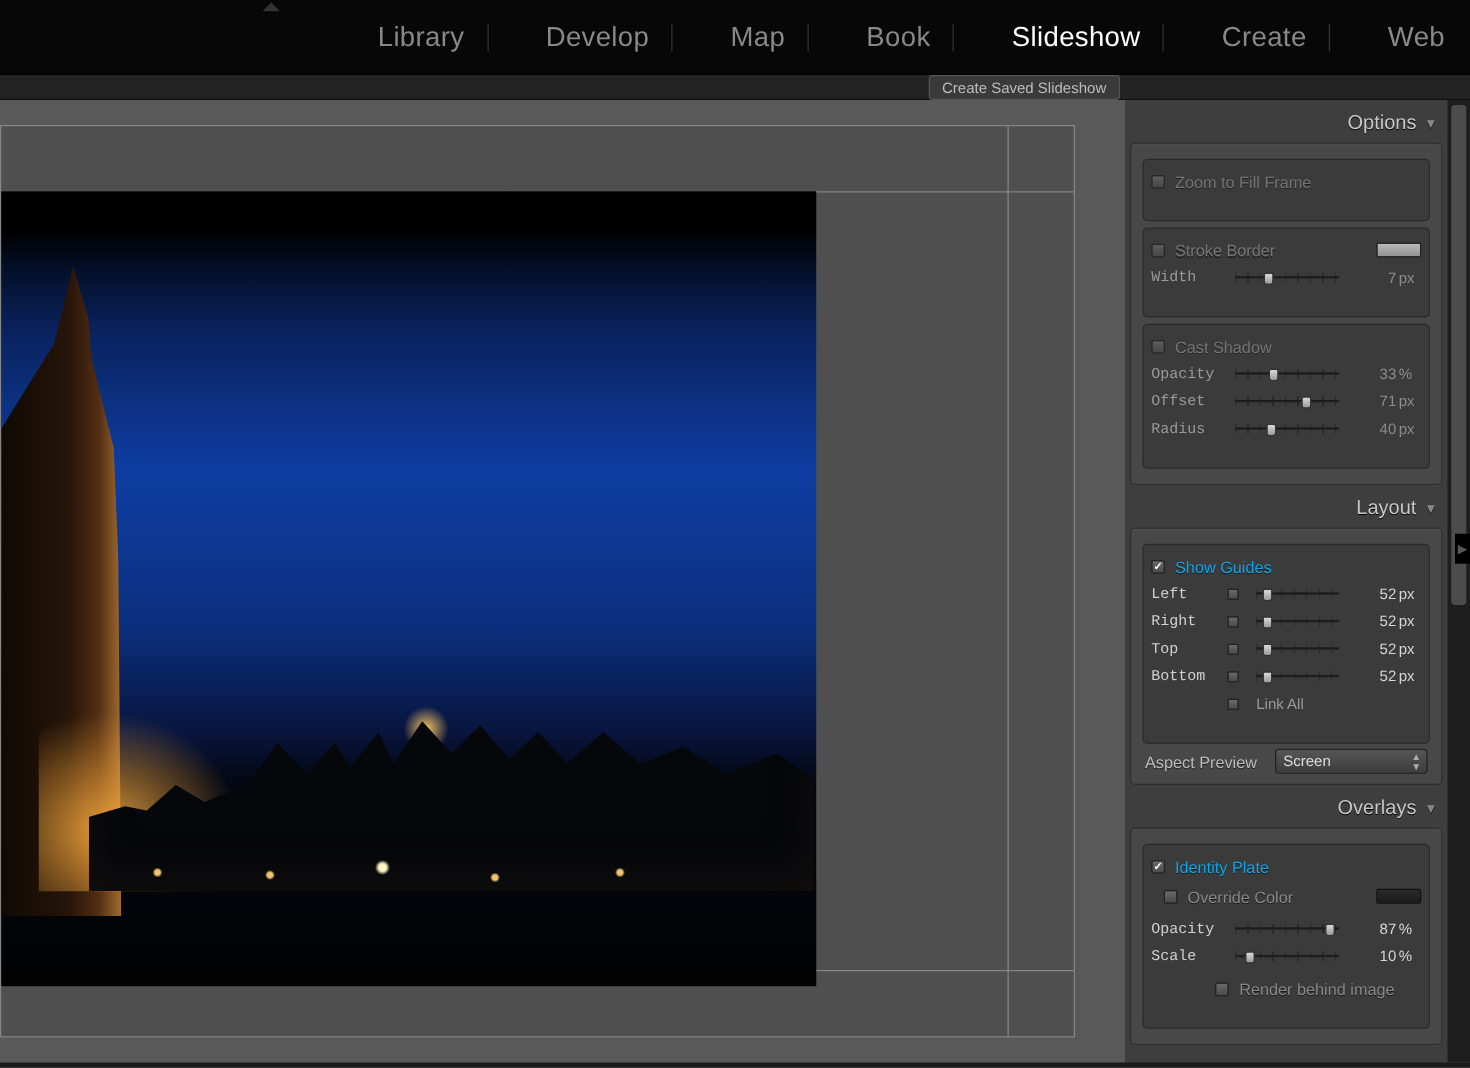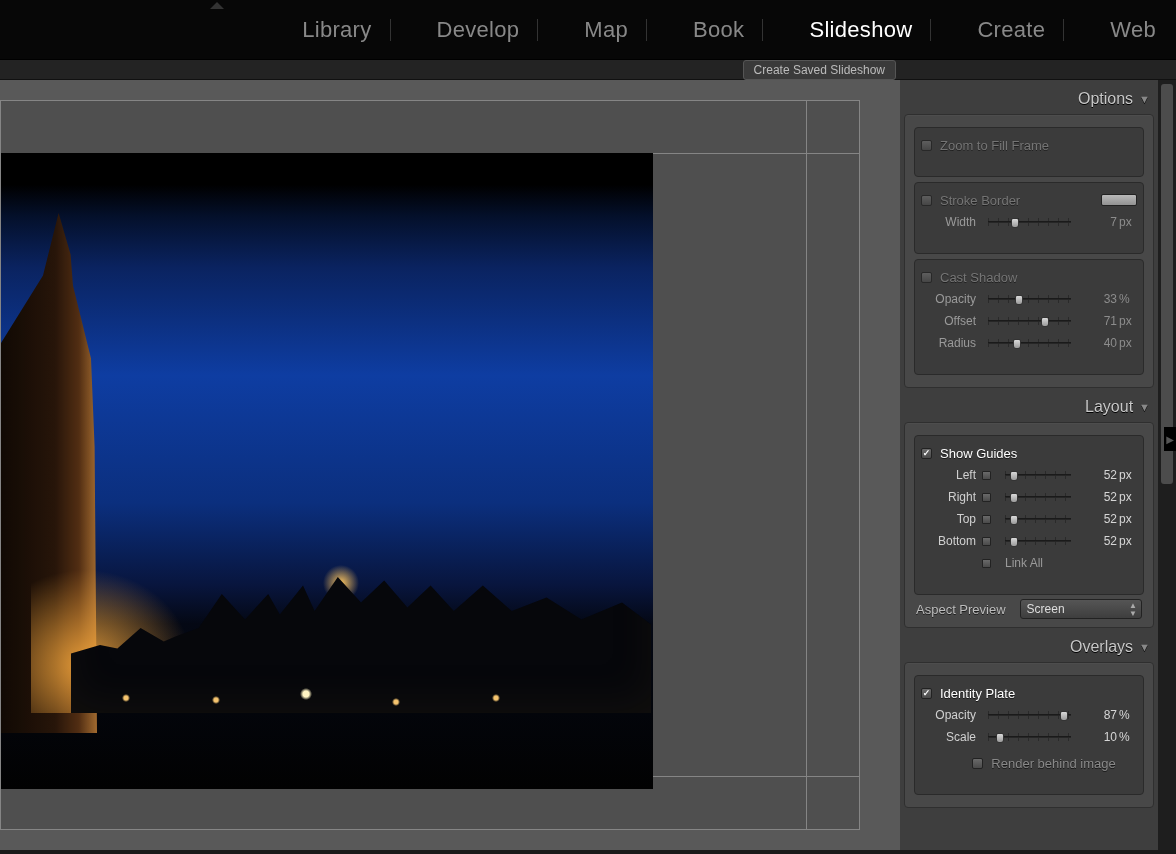--- a/index.html
+++ b/index.html
@@ -50,23 +50,23 @@
   .expand-arrow { position:absolute; right:-1px; top:50%; width:12px; height:24px; background:#000; color:#555; display:flex;align-items:center;justify-content:center; font-size:10px;}
   .panel-content { padding:4px 22px 4px 4px; }
   .section-header { display:flex; justify-content:flex-end; align-items:center; color:#c8c8c8; font-size:16px; padding:6px 4px 6px 0; text-shadow:0 1px 0 #000;}
   .section-header .tri { margin-left:6px; color:#888; font-size:11px;}
   .panel-box { background:#484848; border:1px solid #2f2f2f; border-radius:4px; margin-bottom:4px; padding:7px 9px; box-shadow:inset 0 1px 0 rgba(255,255,255,.03);}
   .inner-group { background:#3b3b3b; border:1px solid #2a2a2a; border-radius:4px; margin:5px 0; padding:7px 6px 21px 6px;}
   .row { display:flex; align-items:center; height:20px; position:relative; }
   .row + .row { margin-top:2px; }
   .chk { width:11px; height:11px; border:1px solid #222; background:linear-gradient(#6a6a6a,#4a4a4a); border-radius:2px; margin-right:8px; display:inline-flex;align-items:center;justify-content:center; font-size:9px; color:#fff; font-weight:bold;}
   .chk.small { width:9px; height:9px; border-radius:1px;}
-  .label { color:#ffffff; font-size:13px; text-shadow:0 1px 0 rgba(0,0,0,.6);}
+  .label { color:#0ea5e9; font-size:13px; text-shadow:0 1px 0 rgba(0,0,0,.6);}
   .label.dim { color:#888; }
-  .rlabel { width:55px; text-align:right; color:#9a9a9a; font-size:12px; margin-right:6px;}
+  .rlabel { width:55px; color:#9a9a9a; font-size:12px; margin-right:6px;font-family:Liberation Mono, monospace;}
   .rlabel.active { color:#d0d0d0;}
   .slider-wrap { flex:1; height:12px; position:relative; margin:0 6px;}
   .slider-track { position:absolute; left:0; right:0; top:5px; height:2px; background:#262626; border-top:1px solid #1a1a1a;}
   .slider-ticks { position:absolute; left:0; right:0; top:2px; height:8px; 
                   background-image:repeating-linear-gradient(90deg,#2a2a2a 0,#2a2a2a 1px,transparent 1px,transparent 10px);}
   .slider-thumb { position:absolute; top:2px; width:8px; height:10px; 
                   background:linear-gradient(#d9d9d9,#9a9a9a); border:1px solid #333; border-radius:2px 2px 3px 3px;}
   .val { width:40px; text-align:right; color:#8c8c8c; font-size:12px;}
   .val.active { color:#d6d6d6;}
   .unit { width:18px; color:#8c8c8c; font-size:12px; margin-left:2px;}
@@ -270,20 +270,25 @@
       <div class="section-header">
         <span>Overlays</span>
         <span class="tri">▼</span>
       </div>
       <div class="panel-box">
         <div class="inner-group">
           <div class="row panel-row-header">
             <span class="chk">✓</span>
             <span class="label">Identity Plate</span>
           </div>
+          <div class="row" style="margin:4px 0 6px 10px">
+            <span class="chk"></span>
+            <span class="label dim">Override Color</span>
+            <span class="swatch-dark"></span>
+          </div>
           <div class="row">
             <span class="rlabel active">Opacity</span>
             <div class="slider-wrap">
                 <div class="slider-ticks"></div>
                 <div class="slider-track"></div>
                 <div class="slider-thumb" style="left:87%"></div>
               </div>
             <span class="val active">87</span>
             <span class="unit active">%</span>
           </div>

